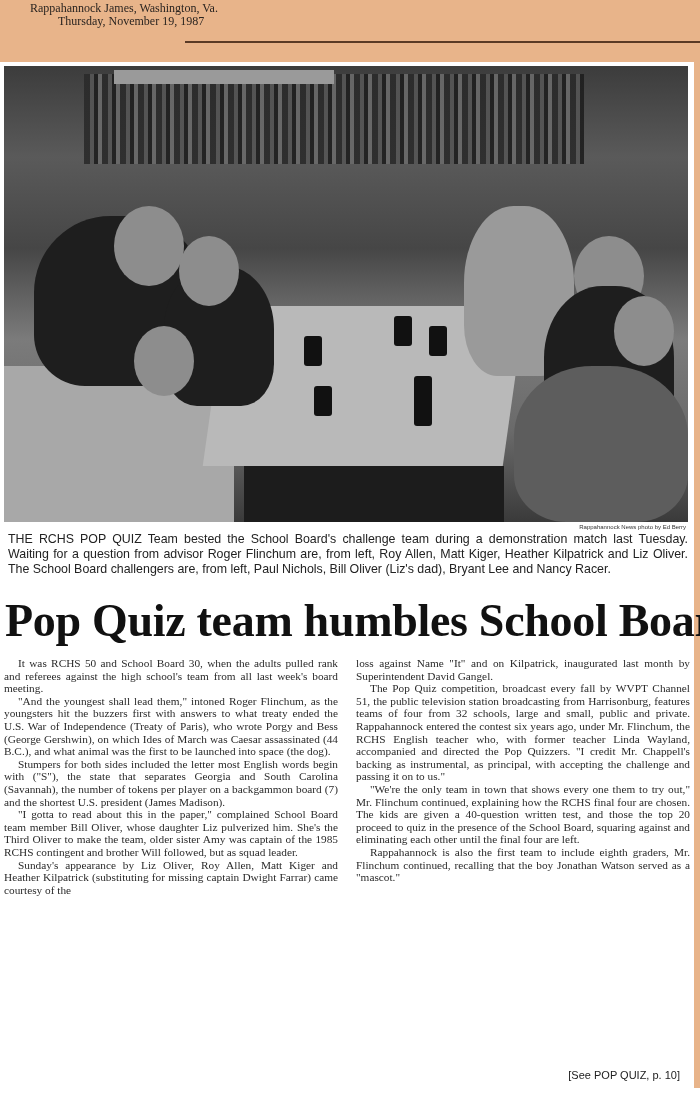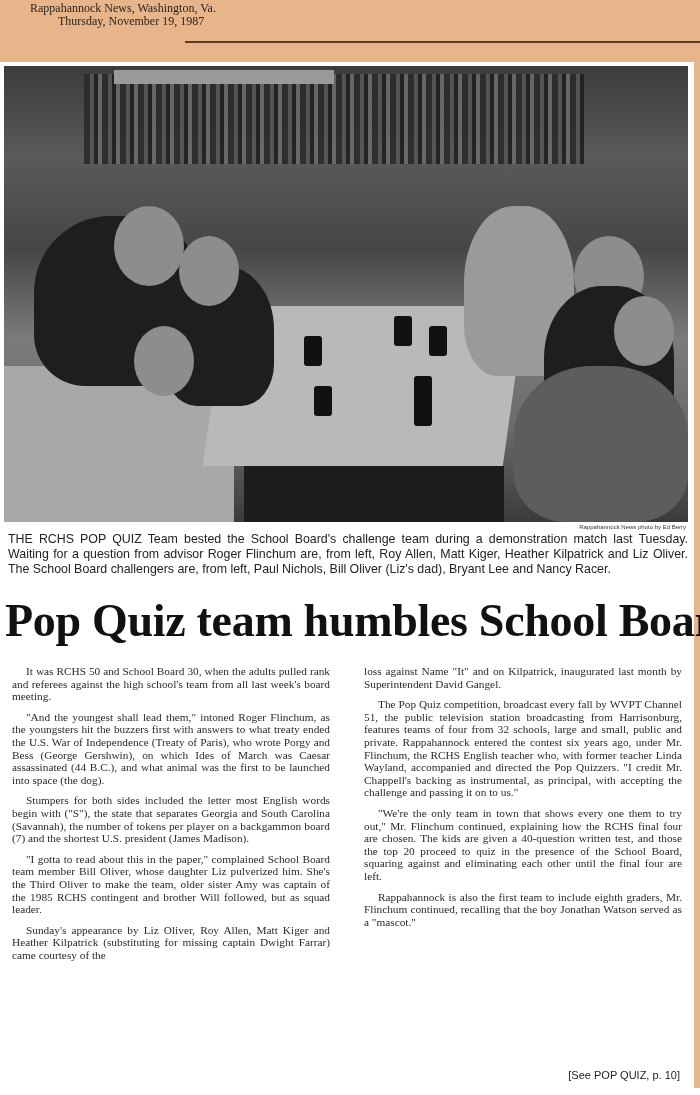--- a/index.html
+++ b/index.html
@@ -51,36 +51,36 @@
     .headline {
       position: absolute; left: 5px; top: 537px; width: 690px;
       font-family: Liberation Serif, serif; font-weight: bold;
       font-size: 46px; line-height: 44px; letter-spacing: -0.3px; color: #111;
       white-space: nowrap;
     }
     .col {
       position: absolute; top: 595px; width: 334px;
       font-size: 11.3px; line-height: 12.6px; text-align: justify; color: #2a2a2a;
     }
-    .col p { margin: 8px; text-indent: 14px; }
+    .col p { margin: 0; text-indent: 14px; }
     .col-left { left: 4px; }
     .col-right { left: 356px; }
     .jump {
       position: absolute; right: 14px; top: 1007px;
       font-family: "Liberation Sans", sans-serif; font-size: 11px; color: #222;
     }
     .bottom-strip {
       position: absolute; left: 0; top: 1088px; width: 700px; height: 7px; background: #ffffff;
     }
   </style>
 </head>
 <body>
 
 <div class="dateline">
-  <div>Rappahannock News, Washington, Va.</div>
+  <div>Rappahannock James, Washington, Va.</div>
   <div class="l2">Thursday, November 19, 1987</div>
 </div>
 <div class="top-rule"></div>
 
 <div class="clip">
   <div class="photo" title="Students and adults seated around a table with quiz buzzers in a school library">
     <div class="shelf"></div>
     <div class="sign"></div>
     <div class="light" style="left:0;top:300px;width:230px;height:156px;"></div>
     <div class="table"></div>

